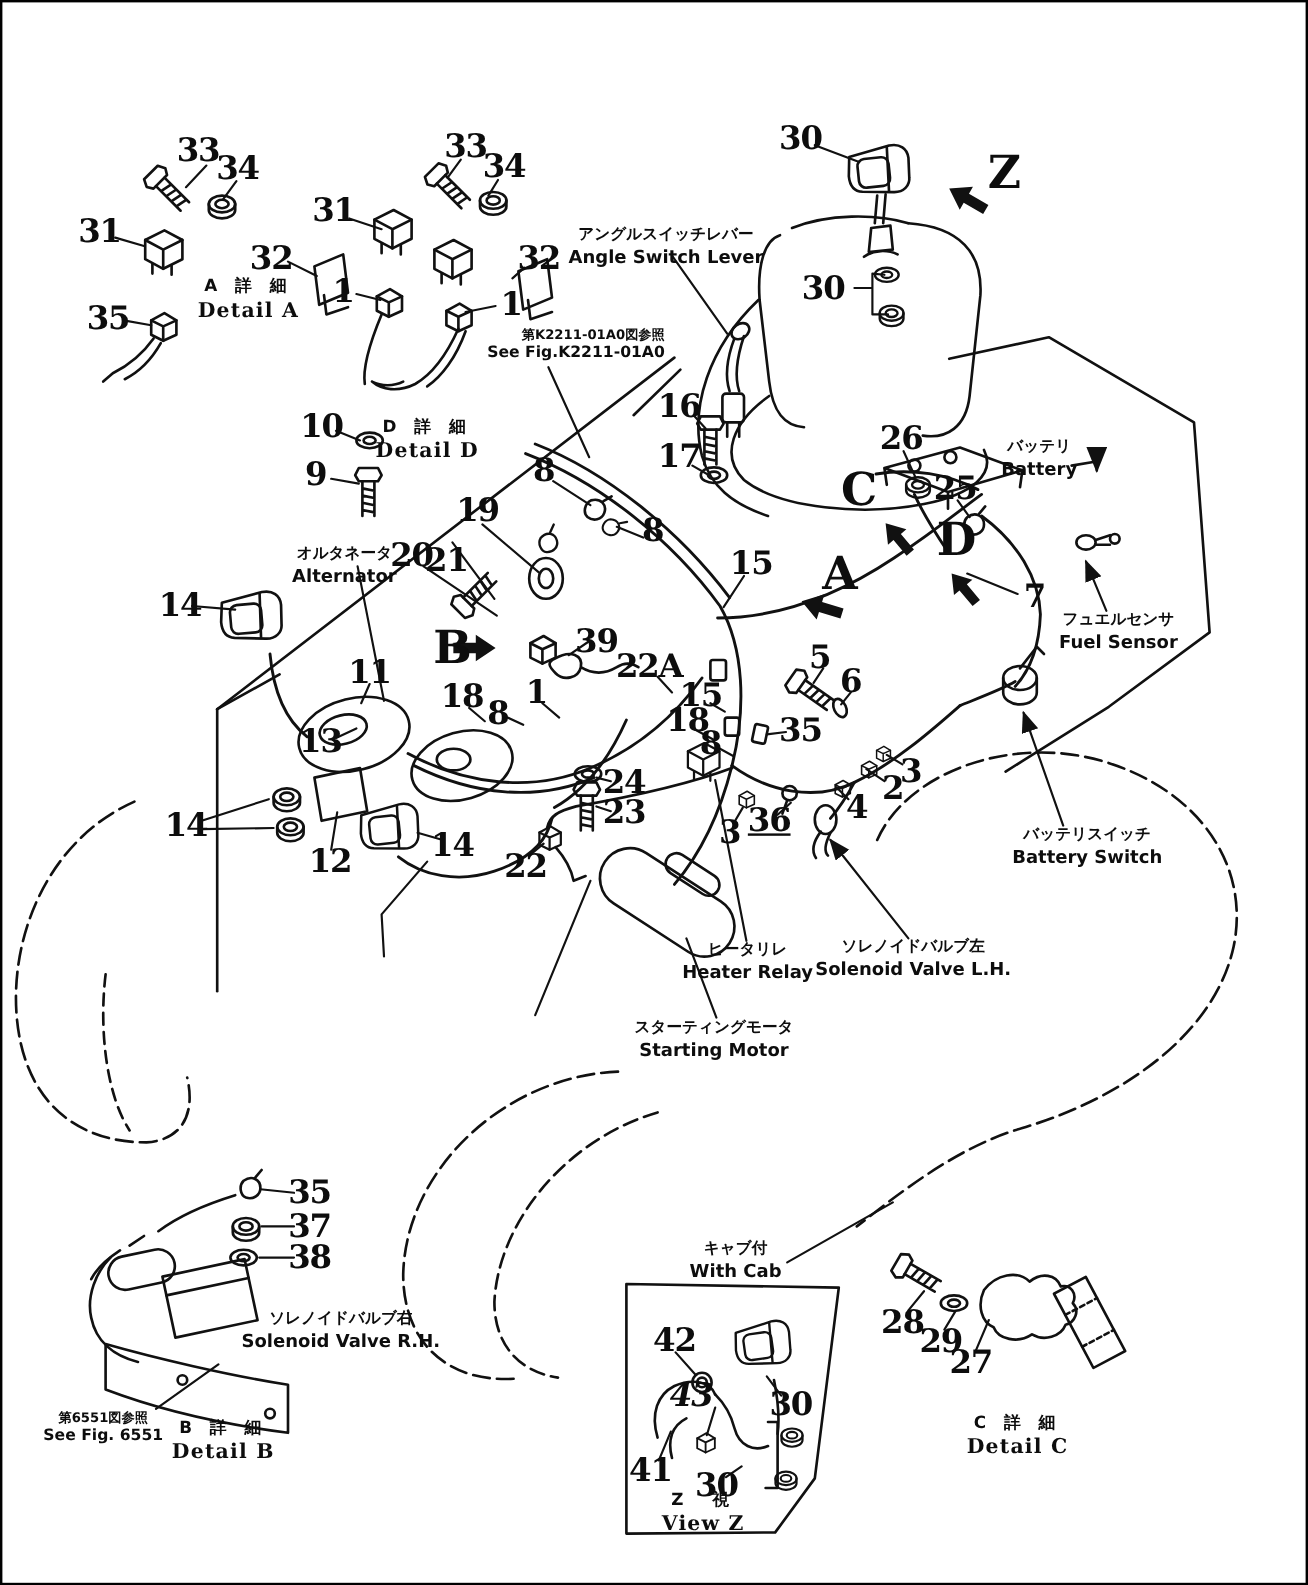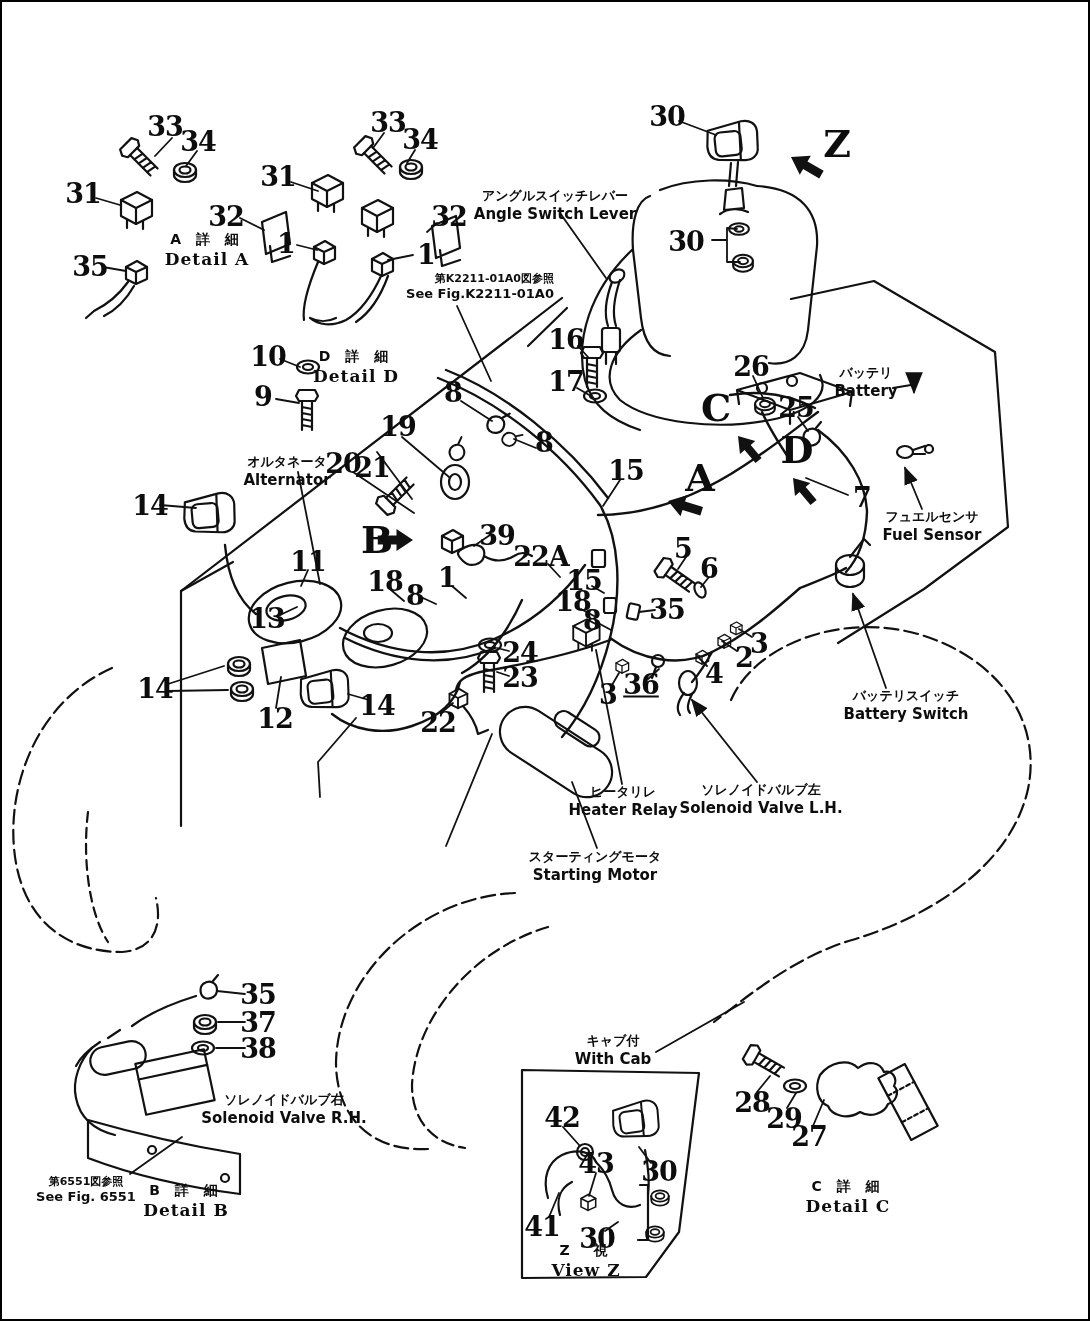--- a/index.html
+++ b/index.html
@@ -323,21 +323,21 @@
       <div class="callout" style="left: 641px; top: 684px; text-decoration: underline;">36</div>
       <div class="callout" style="left: 608px; top: 694px;">3</div>
       <div class="callout" style="left: 155px; top: 688px;">14</div>
       <div class="callout" style="left: 275px; top: 718px;">12</div>
       <div class="callout" style="left: 377px; top: 705px;">14</div>
       <div class="callout" style="left: 438px; top: 722px;">22</div>
       <div class="callout" style="left: 258px; top: 994px;">35</div>
       <div class="callout" style="left: 258px; top: 1022px;">37</div>
       <div class="callout" style="left: 258px; top: 1048px;">38</div>
       <div class="callout" style="left: 562px; top: 1117px;">42</div>
-      <div class="callout" style="left: 596px; top: 1163px;">43</div>
+      <div class="callout" style="left: 576px; top: 1163px; font-style: italic;">43</div>
       <div class="callout" style="left: 659px; top: 1171px;">30</div>
       <div class="callout" style="left: 542px; top: 1226px;">41</div>
       <div class="callout" style="left: 597px; top: 1238px;">30</div>
       <div class="callout" style="left: 752px; top: 1102px;">28</div>
       <div class="callout" style="left: 784px; top: 1118px;">29</div>
       <div class="callout" style="left: 809px; top: 1136px;">27</div>
       <div class="view-letter" style="left: 837px; top: 143px;">Z</div>
       <div class="view-letter" style="left: 716px; top: 407px;">C</div>
       <div class="view-letter" style="left: 797px; top: 449px;">D</div>
       <div class="view-letter" style="left: 700px; top: 477px;">A</div>

